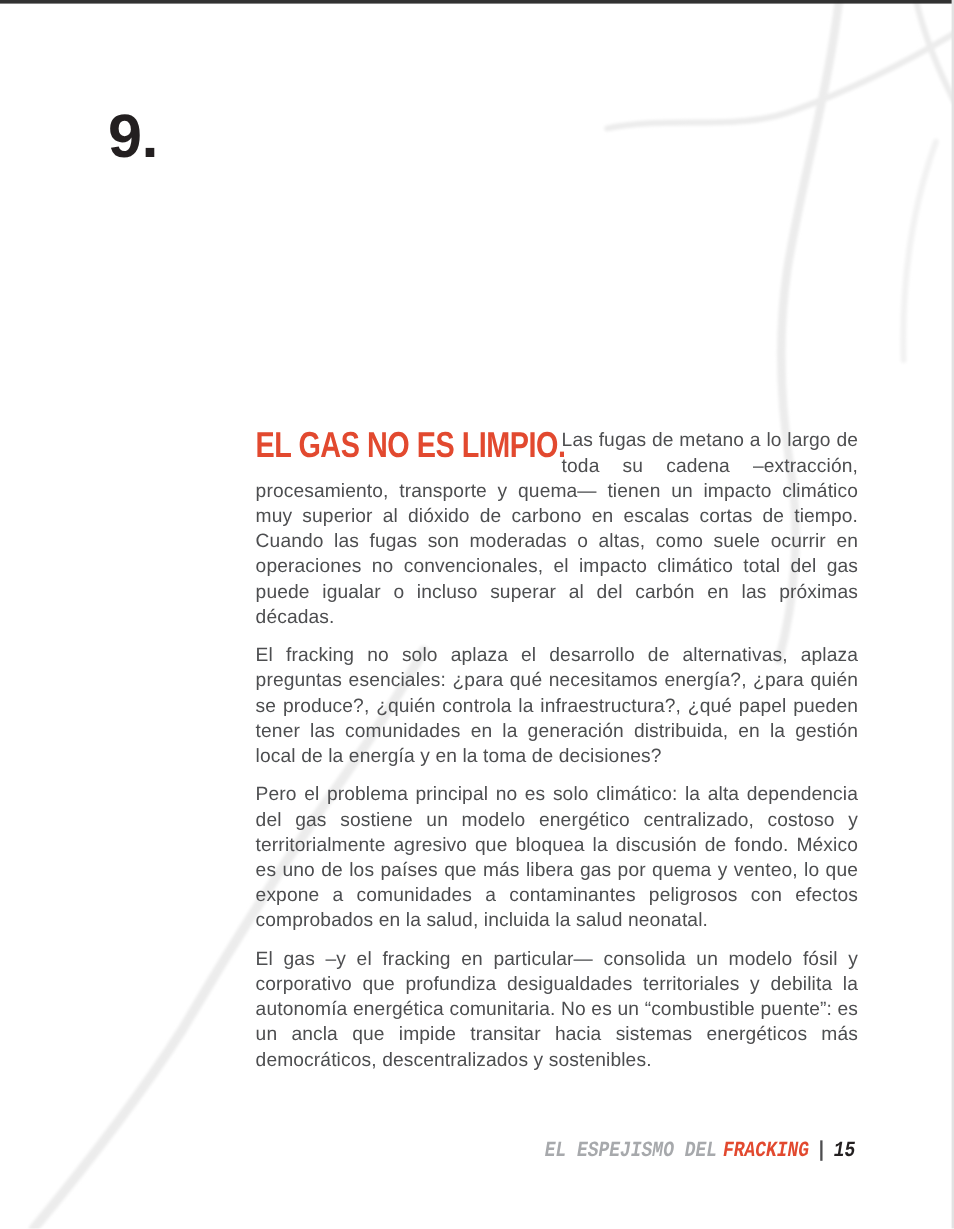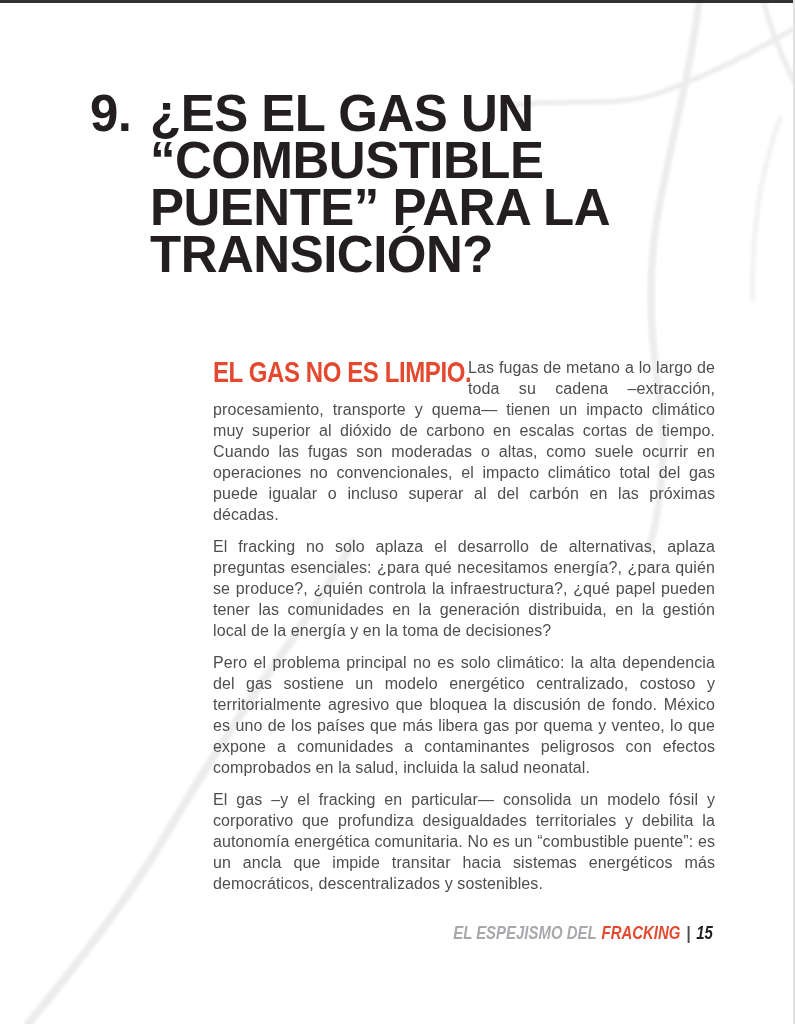--- a/index.html
+++ b/index.html
@@ -83,22 +83,23 @@
     font-size: 30px;
     line-height: 30px;
     font-weight: bold;
     color: #e2492f;
     letter-spacing: -0.5px;
     white-space: nowrap;
   }
   .footer {
     position: absolute;
     right: 82px;
-    top: 921px;
+    top: 947px;
     z-index: 1;
+    font-family: Liberation Mono, monospace;
   }
   .footer-scale {
     display: inline-block;
     transform: scaleX(0.83);
     transform-origin: 100% 50%;
     font-size: 18px;
     font-weight: bold;
     font-style: italic;
     line-height: 24px;
     white-space: nowrap;
@@ -126,26 +127,20 @@
       <path d="M780,118 C761,170 751,232 753,300" stroke="#f2f2f2" stroke-width="5"></path>
       <path d="M353,542 C322,598 292,640 263,681 C226,736 186,800 152,858 C120,908 76,966 28,1024" stroke-width="8"></path>
     </g>
   </svg>
 
   <div class="top-edge"></div>
   <div class="right-edge"></div>
 
   <header class="heading">
     <div class="h-num">9.</div>
-    <div class="h-lines">
-      <div>¿ES EL GAS UN</div>
-      <div>“COMBUSTIBLE</div>
-      <div>PUENTE” PARA LA</div>
-      <div>TRANSICIÓN?</div>
-    </div>
   </header>
 
   <main class="bodycol">
     <p class="para">
       <span class="lead-wrap"><span class="lead-inner">EL GAS NO ES LIMPIO.</span></span>
       <span>Las fugas de metano a lo largo de toda su cadena –extracción, procesamiento, transporte y quema— tienen un impacto climático muy superior al dióxido de carbono en escalas cortas de tiempo. Cuando las fugas son moderadas o altas, como suele ocurrir en operaciones no convencionales, el impacto climático total del gas puede igualar o incluso superar al del carbón en las próximas décadas.</span>
     </p>
     <p class="para">
       <span>El fracking no solo aplaza el desarrollo de alternativas, aplaza preguntas esenciales: ¿para qué necesitamos energía?, ¿para quién se produce?, ¿quién controla la infraestructura?, ¿qué papel pueden tener las comunidades en la generación distribuida, en la gestión local de la energía y en la toma de decisiones?</span>
     </p>

